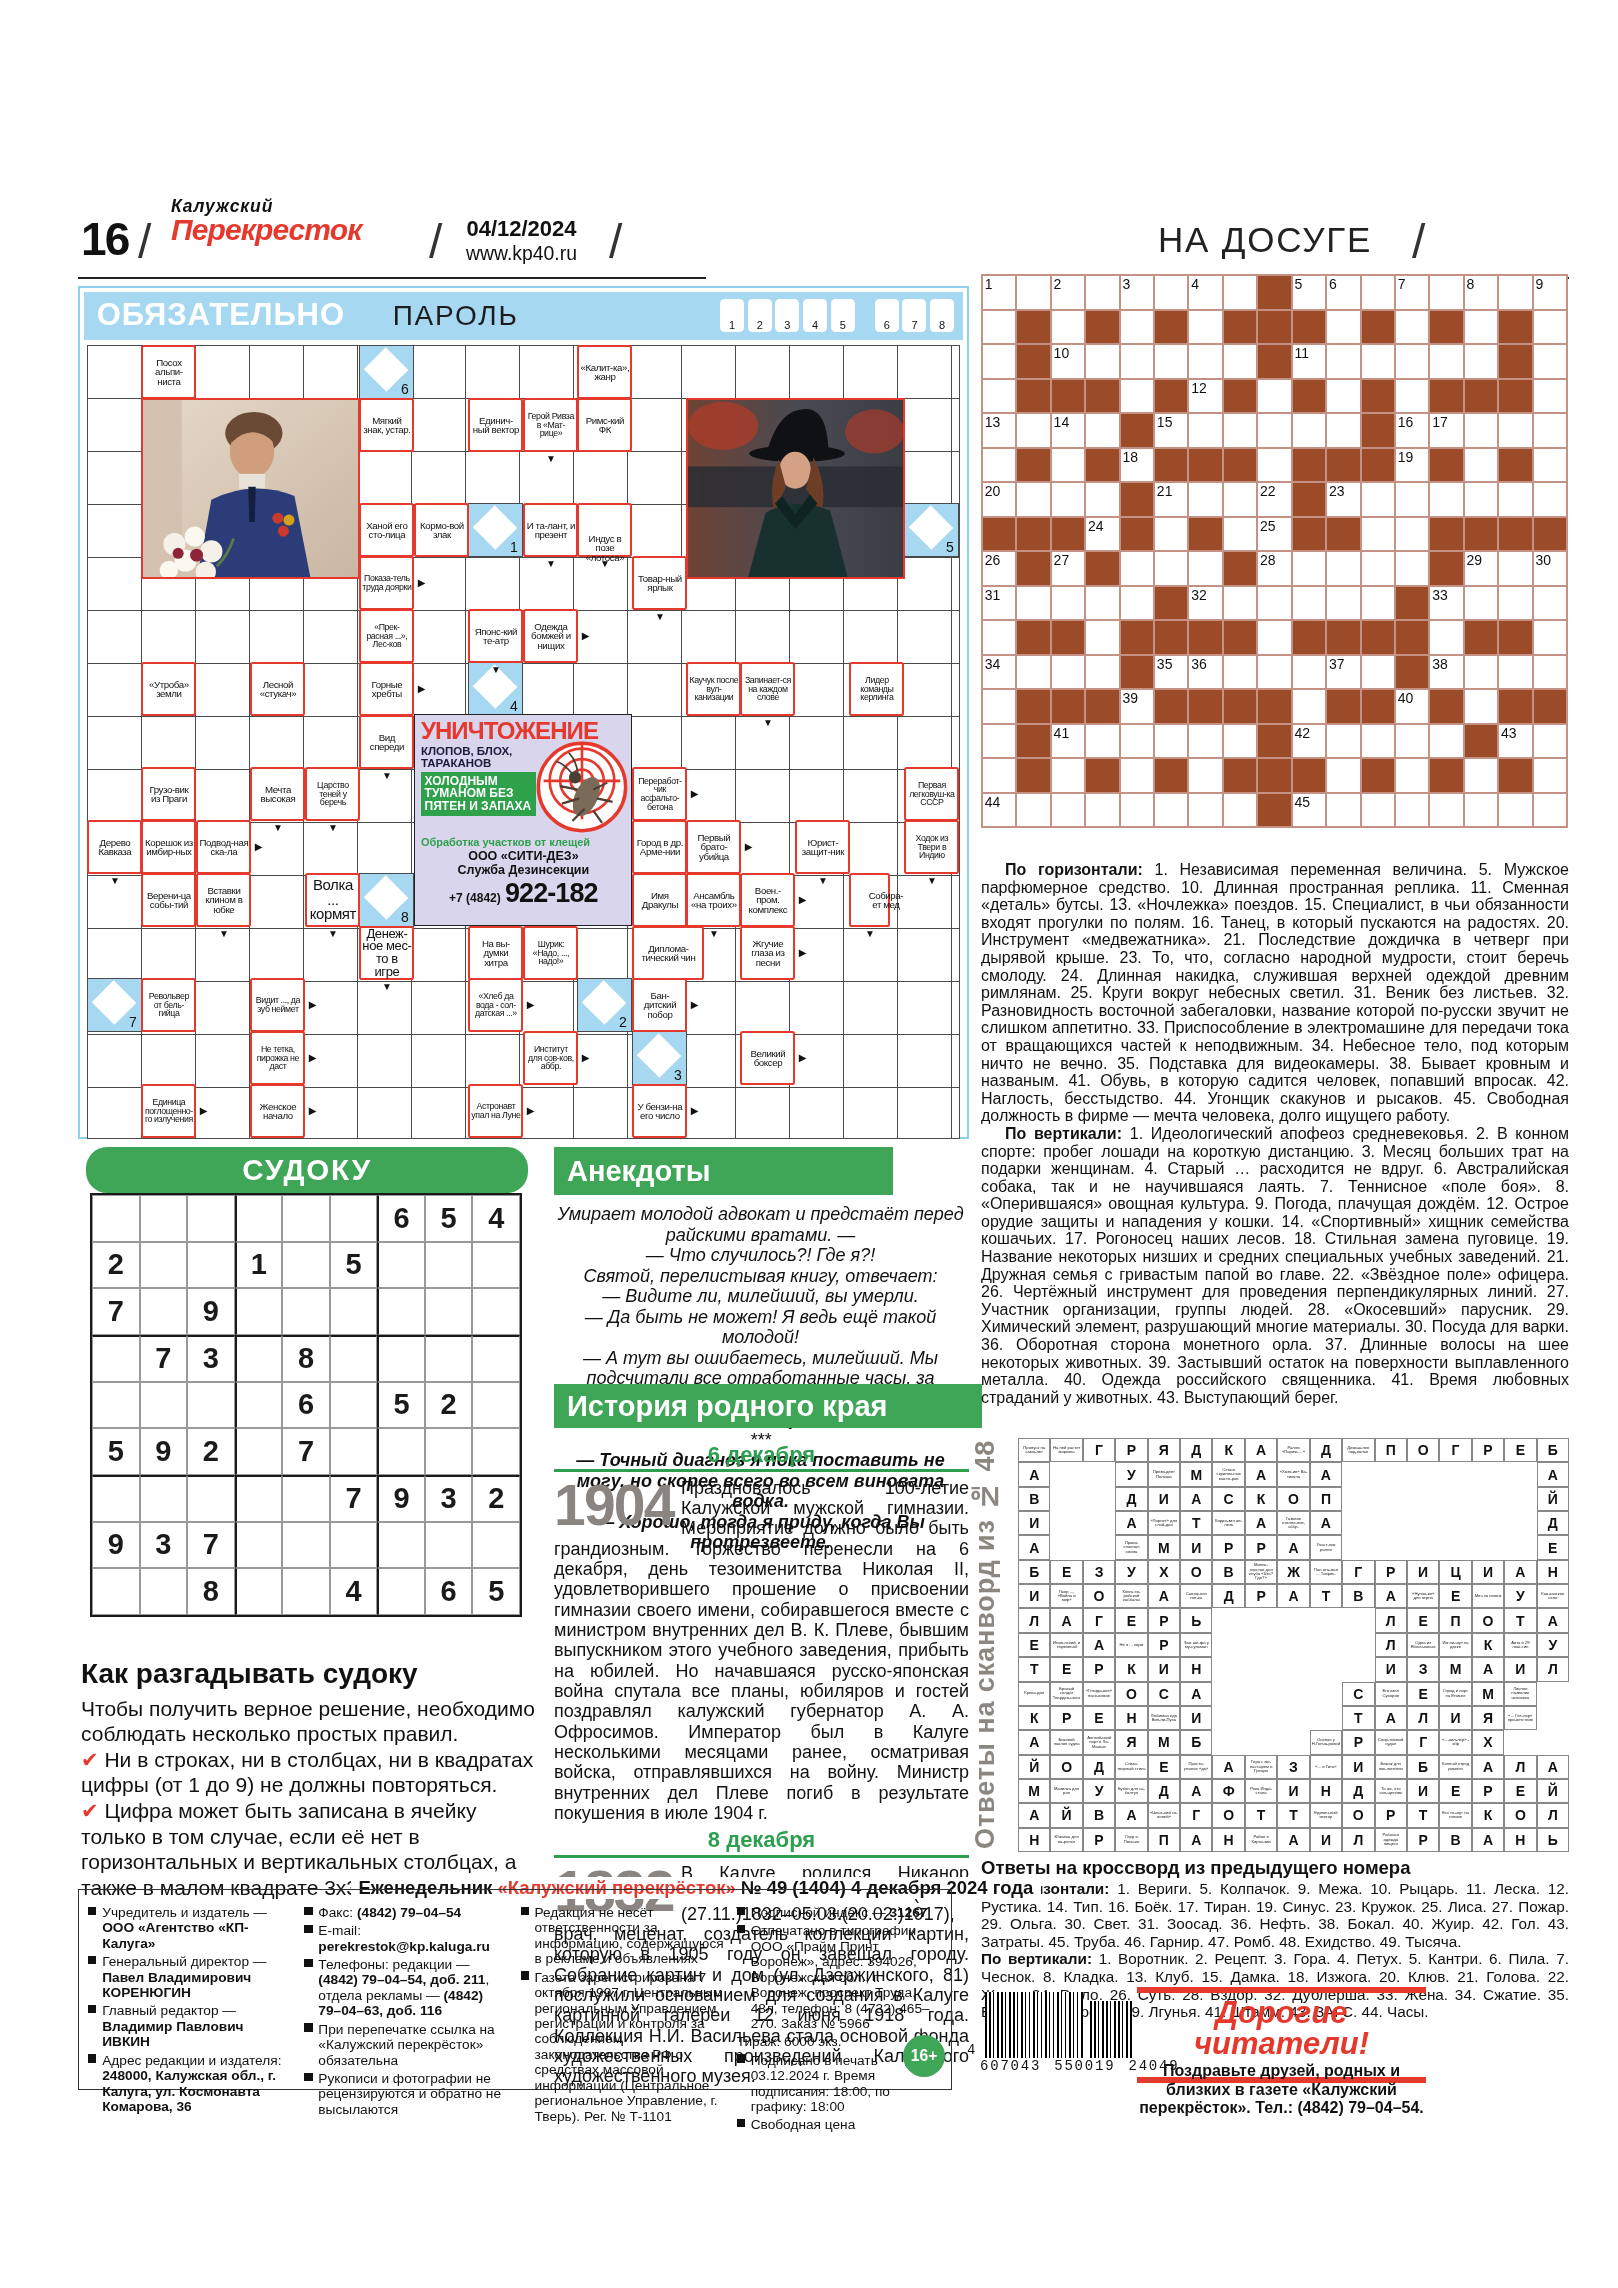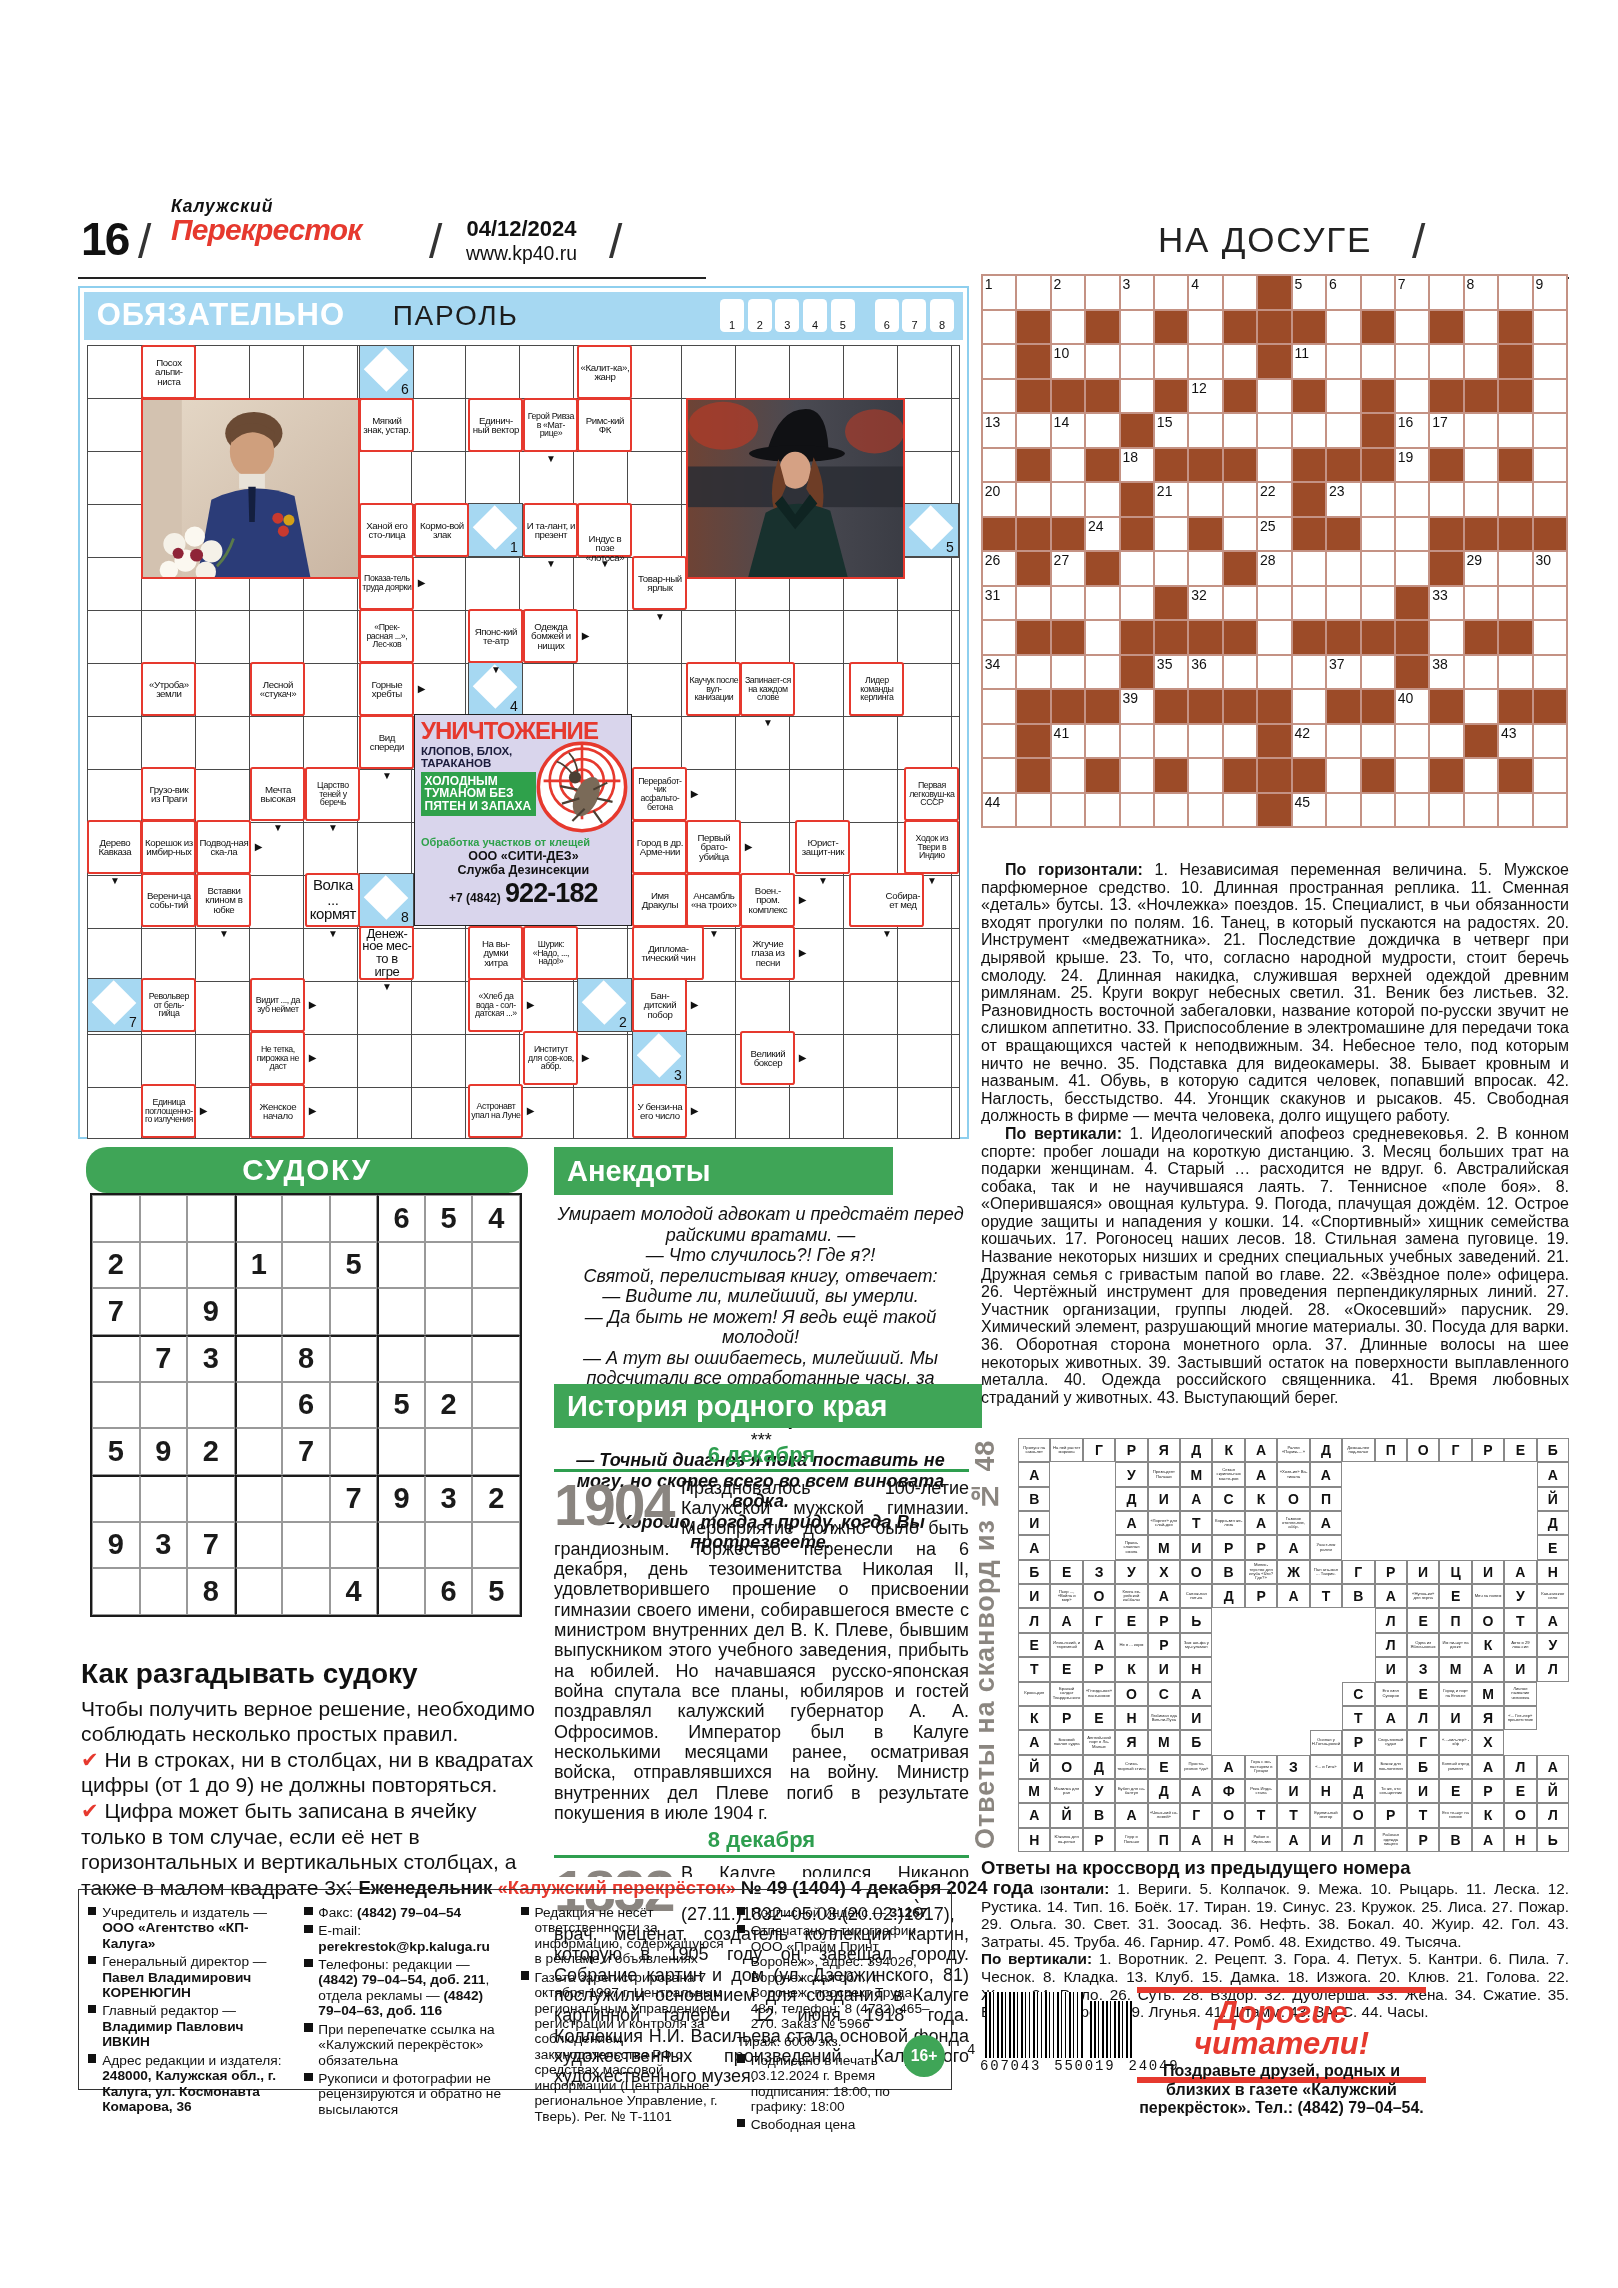--- a/index.html
+++ b/index.html
@@ -329,21 +329,21 @@
           <div class="sw-clue-t" style="font-size: 9.7px;">Имя Дракулы</div>
         </div>
         <div class="sw-clue" style="left: 599px; top: 528px; width: 55px; height: 54px;">
           <div class="sw-clue-t" style="font-size: 9.7px;">Ансамбль «на троих»</div>
           <div class="arr arr-d">▼</div>
         </div>
         <div class="sw-clue" style="left: 653px; top: 528px; width: 55px; height: 54px;">
           <div class="sw-clue-t" style="font-size: 9.7px;">Воен.-пром. комплекс</div>
           <div class="arr arr-r">▶</div>
         </div>
-        <div class="sw-clue" style="left: 762px; top: 528px; width: 75px; height: 54px; padding-left: 32px;">
+        <div class="sw-clue" style="left: 762px; top: 528px; width: 41px; height: 54px; padding-left: 32px;">
           <div class="sw-clue-t" style="font-size: 9.7px;">Собира-ет мед</div>
           <div class="arr arr-d">▼</div>
         </div>
         <div class="sw-clue" style="left: 272px; top: 581px; width: 55px; height: 54px;">
           <div class="sw-clue-t" style="font-size: 13px;">Денеж-ное мес-то в игре</div>
           <div class="arr arr-d">▼</div>
         </div>
         <div class="sw-clue" style="left: 381px; top: 581px; width: 55px; height: 54px;">
           <div class="sw-clue-t" style="font-size: 9.7px;">На вы-думки хитра</div>
         </div>

